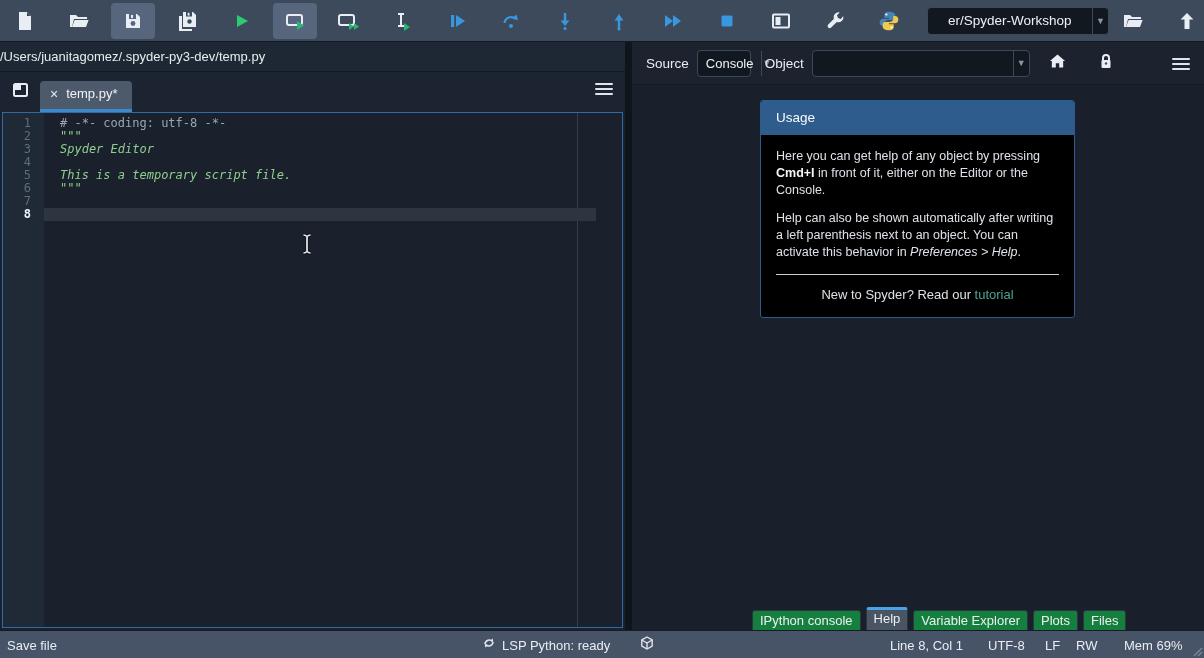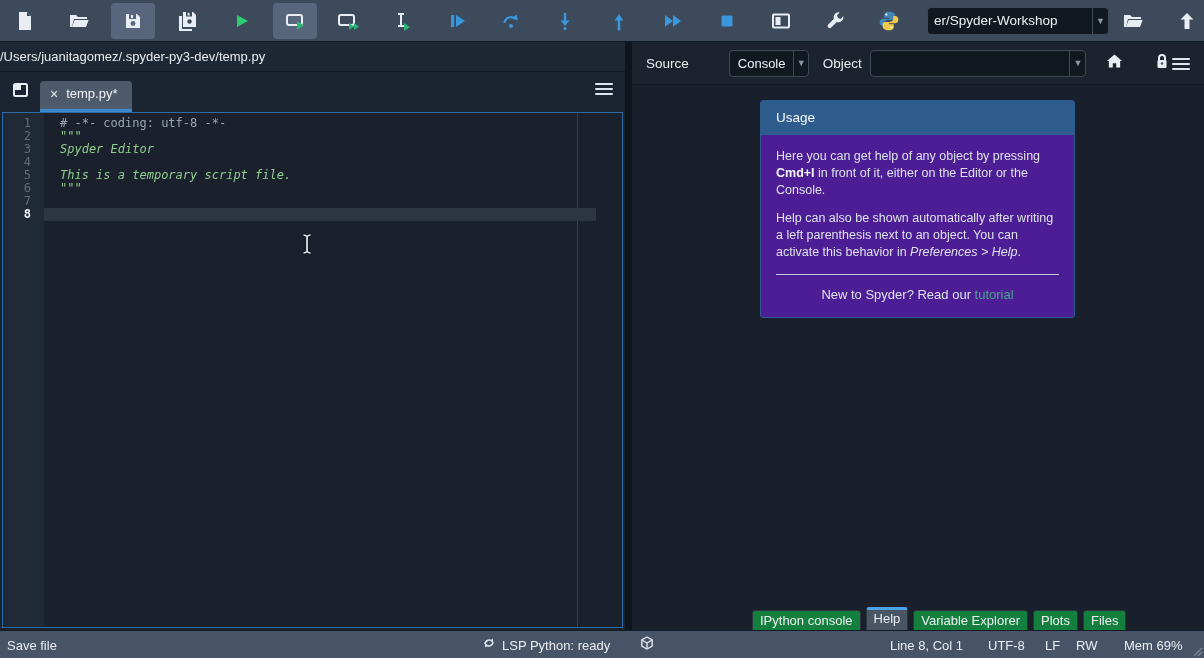--- a/index.html
+++ b/index.html
@@ -6,21 +6,21 @@
   html,body { width:1204px; height:658px; background:#10161f; }
   body { font-family:"Liberation Sans", sans-serif; overflow:hidden; }
   .app { position:relative; width:1204px; height:658px; background:#1a212c; }
 
   
   .toolbar { height:42px; background:#3c4a5c; display:flex; align-items:center; padding-left:3px; border-bottom:1px solid #121923; }
   .tbtn { width:44px; height:36px; margin-right:10px; border-radius:4px; display:flex; align-items:center; justify-content:center; flex:0 0 auto; }
   .tbtn.hl { background:#57667d; }
   .tbtn svg { display:block; }
   .workdir { margin-left:6px; height:28px; width:182px; background:#12181f; border:1px solid #3c4957; border-radius:4px; display:flex; align-items:center; flex:0 0 auto; }
-  .workdir .wtext { flex:1; color:#eef1f5; font-size:13.5px; padding:0 6px; white-space:nowrap; overflow:hidden; }
+  .workdir .wtext { flex:1; color:#eef1f5; font-size:13.5px; padding:0 20px; white-space:nowrap; overflow:hidden; }
   .workdir .warrow { width:16px; height:100%; border-left:1px solid #3c4957; display:flex; align-items:center; justify-content:center; color:#8b97a6; font-size:9px; }
 
   
   .main { display:flex; height:588px; }
   .splitter { width:7px; background:#0f151d; }
 
   
   .editor-pane { width:625px; display:flex; flex-direction:column; background:#1a212c; }
   .path-bar { height:30px; background:#1e2734; color:#e8ecef; font-size:13px; line-height:30px; border-bottom:1px solid #121923; white-space:nowrap; }
   .tab-strip { height:40px; background:#1c2431; display:flex; align-items:flex-end; position:relative; }
@@ -45,26 +45,26 @@
 
   .mouse-cursor { position:absolute; left:299px; top:232px; z-index:50; }
 
   
   .help-pane { width:572px; display:flex; flex-direction:column; background:#19202b; position:relative; }
   .help-header { height:43px; display:flex; align-items:center; padding:0 14px 0 6px; border-bottom:1px solid #131a24; background:#1c232e; }
   .hlabel { color:#e9edf2; font-size:13.5px; margin:8px 8px; }
   .combo { height:27px; background:#12181f; border:1px solid #3c4957; border-radius:4px; display:flex; align-items:center; }
   .combo .cval { color:#eef1f5; font-size:13px; padding:0 8px; flex:1; white-space:nowrap; }
   .combo .carrow { width:16px; height:100%; border-left:1px solid #3c4957; display:flex; align-items:center; justify-content:center; color:#8b97a6; font-size:9px; }
-  .combo.source { width:80px;margin-left:32px; }
+  .combo.source { width:54px; }
   .combo.object { width:218px; }
   .hicon { width:20px; height:20px; display:flex; align-items:center; justify-content:center; }
   .help-body { position:relative; flex:1; }
 
-  .usage-card { position:absolute; left:128px; top:15px; width:315px; border:1px solid #2a5c8f; border-radius:3px; background:#4c1d95; }
+  .usage-card { position:absolute; left:128px; top:15px; width:315px; border:1px solid #2a5c8f; border-radius:3px; background:#000000; }
   .usage-head { height:34px; background:#2e5c8c; color:#fbfcfe; font-size:13.5px; line-height:34px; padding-left:15px; border-radius:2px 2px 0 0; }
   .usage-text { padding:13px 15px 12px 15px; color:#dde2e8; font-size:12.5px; line-height:1.34; }
   .usage-text p + p { margin-top:12px; }
   .usage-text b { color:#f3f5f8; }
   .usage-hr { border:none; border-top:1px solid #c8cdd5; margin:13px 0 11px 0; }
   .usage-foot { text-align:center; color:#dde2e8; font-size:13px; padding-bottom:2px; }
   .link { color:#4ea393; }
 
   .help-tabs { position:absolute; left:0; right:0; bottom:0; height:23px; display:flex; align-items:flex-end; padding-left:120px; }
   .htab { background:#15803d; color:#eceff3; font-size:13px; padding:2px 7px 3px 7px; margin-right:5px; border-radius:3px 3px 0 0; border:1px solid #2b3442; border-bottom:none; height:20px; }

